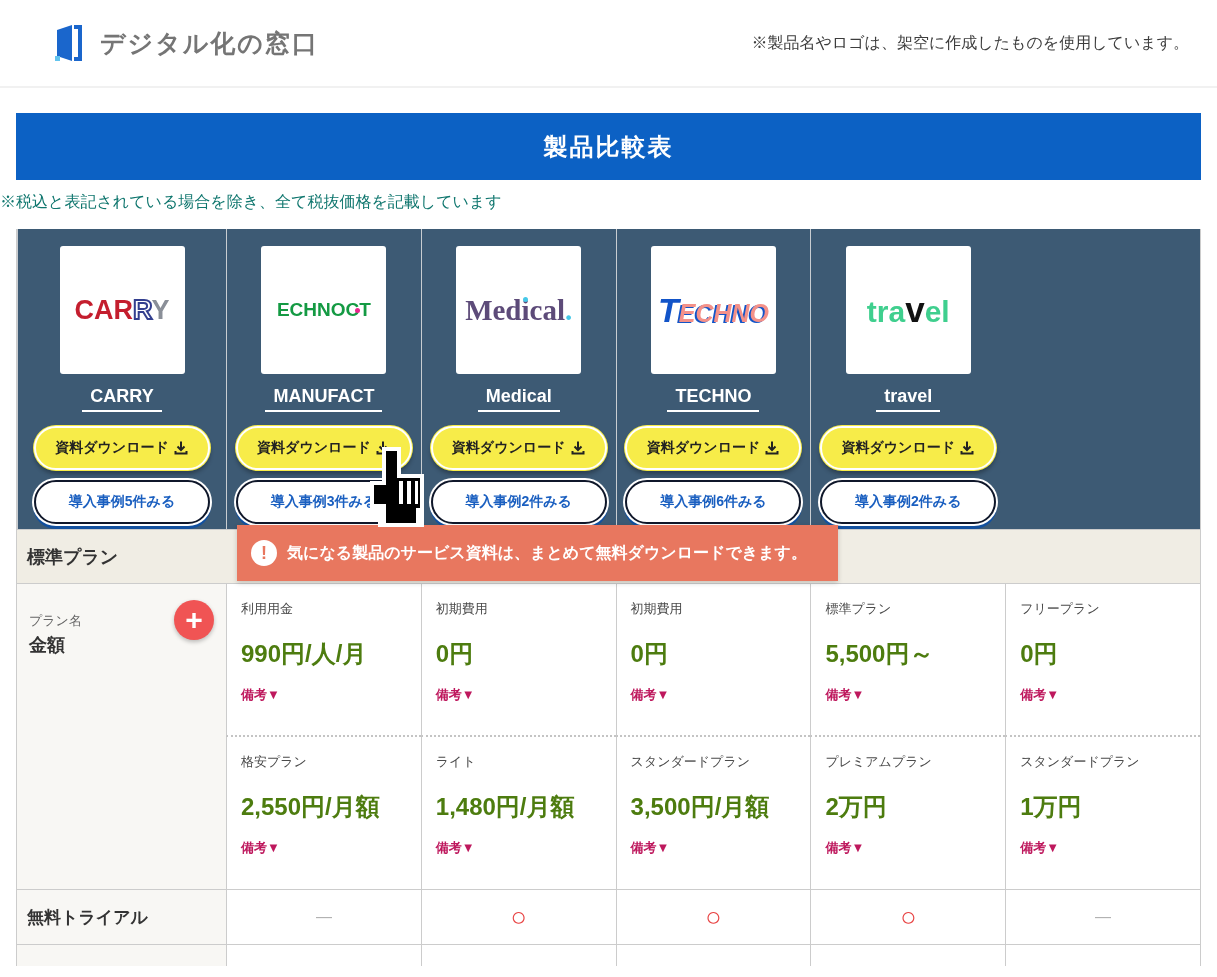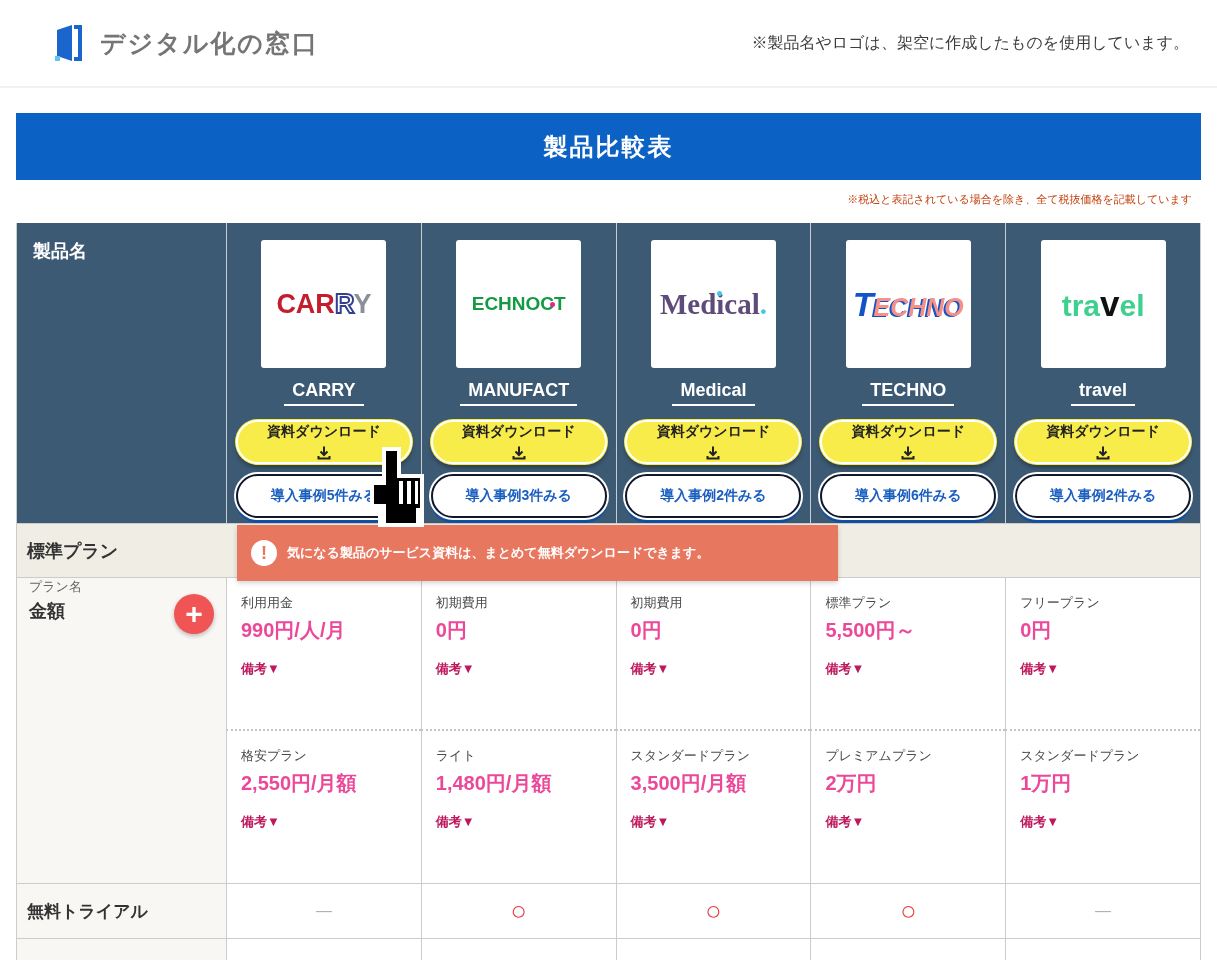--- a/index.html
+++ b/index.html
@@ -12,40 +12,40 @@
     padding:0 28px 0 52px; border-bottom:2px solid #f1f1f1; background:#fff; }
   .brand { display:flex; align-items:center; gap:12px; }
   .brand-text { font-size:25px; font-weight:700; color:#757575; letter-spacing:2px; }
   .site-note { font-size:16px; color:#3d3d3d; }
 
   
   .banner { margin:25px 16px 0; height:67px; background:#0c61c4; display:flex;
     align-items:center; justify-content:center; }
   .banner-title { color:#fff; font-size:24px; font-weight:700; letter-spacing:2px; }
 
-  .tax-note { margin:12px 25px 0 0; text-align:right; font-size:11px; color:#c2410c; }
+  .tax-note { margin:12px 25px 0 0; text-align:left; font-size:16px; color:#0f766e; }
 
   
   .cmp-table { margin:16px 16px 0; border-left:1px solid #ccc; border-right:1px solid #ccc; }
   .grid6 { display:grid; grid-template-columns:209px repeat(5, 1fr); }
 
   
   .thead { background:#3d5a74; height:300px; }
   .th-products { font-size:18px; font-weight:700; color:#fff; padding:16px 0 0 16px; }
   .prod-cell { border-left:1px solid #c9cdd1; display:flex; flex-direction:column;
     align-items:center; padding-top:17px; }
   .logo-box { width:125px; height:128px; background:#fff; border-radius:3px;
     display:flex; align-items:center; justify-content:center; }
   .prod-name { color:#fff; font-size:18px; font-weight:700; border-bottom:2px solid #fff;
     padding:0 8px 3px; margin-top:12px; cursor:pointer; }
   .btn-dl { margin-top:14px; width:176px; height:44px; border-radius:24px; background:#f7ec49;
     border:2px solid #fff; box-shadow:0 0 0 1px #f7ec49, 0 4px 4px rgba(0,0,0,.30);
     font-size:14px; font-weight:700; color:#222; display:flex; align-items:center;
     justify-content:center; gap:4px; cursor:pointer;
-    font-family:"Liberation Sans", sans-serif;flex-direction:column; }
+    font-family:"Liberation Sans", sans-serif; }
   .btn-cases { margin-top:10px; width:176px; height:44px; border-radius:24px; background:#fff;
     border:2px solid #0f172a; box-shadow:0 0 0 2px #fff, 0 4px 0 1px #12509f;
     font-size:14px; font-weight:700; color:#1a5fc0; cursor:pointer;
     font-family:"Liberation Sans", sans-serif; }
 
   
   .lg-carry { font-size:27px; font-weight:800; letter-spacing:0; }
   .cr-red { color:#c41e2e; }
   .cr-outline { color:#fff; -webkit-text-stroke:2px #333f8f; text-shadow:0 0 1px #333f8f; }
   .cr-gray { color:#8a8f98; }
@@ -68,31 +68,31 @@
 
   
   .section-bar { height:55px; background:#f0ede4; border-top:1px solid #ccc;
     border-bottom:1px solid #ccc; display:flex; align-items:center; padding-left:10px; }
   .section-label { font-size:18px; font-weight:700; color:#333; }
 
   
   .pricing { display:grid; grid-template-columns:209px repeat(5,1fr);
     grid-template-rows:153px 152px; }
   .plan-label-cell { grid-row:1 / 3; background:#f8f7f4; position:relative;
-    padding:0 0 0 12px; }
+    padding:28px 0 0 12px; }
   .plan-small { font-size:13px; color:#666; }
   .plan-big { font-size:18px; font-weight:700; color:#333; margin-top:3px; }
   .plus-btn { position:absolute; top:16px; right:12px; width:40px; height:40px;
     border-radius:50%; background:#f05454; border:none; color:#fff; font-size:30px;
     font-weight:700; line-height:36px; text-align:center; cursor:pointer;
     box-shadow:0 2px 4px rgba(0,0,0,.25); font-family:"Liberation Sans", sans-serif; }
   .price-cell { border-left:1px solid #ccc; background:#fff; padding:16px 0 0 14px; }
   .row1 { border-bottom:2px dotted #c4c4c4; }
   .plan-name { font-size:13px; color:#4a4a4a; }
-  .price-val { font-size:20px; font-weight:700; color:#ec4899; margin-top:5px; }
+  .price-val { font-size:24px; font-weight:700; color:#4d7c0f; margin-top:20px; }
   .remarks { display:inline-block; margin-top:16px; font-size:13px; font-weight:700;
     color:#be185d; cursor:pointer; }
 
   
   .trial-row { border-top:1px solid #ccc; height:55px; }
   .trial-label-cell { background:#f8f7f4; display:flex; align-items:center;
     padding-left:10px; font-size:17px; font-weight:700; color:#333; }
   .trial-cell { border-left:1px solid #ccc; background:#fff; display:flex;
     align-items:center; justify-content:center; }
   .trial-mark.maru { color:#e84343; font-size:27px; line-height:1; }
@@ -101,21 +101,21 @@
   .stub-label { background:#f8f7f4; }
   .stub-cell { border-left:1px solid #ccc; background:#fff; }
 
   
   .tooltip { position:absolute; left:237px; top:525px; width:601px; height:56px;
     background:#e8775f; display:flex; align-items:center; padding-left:14px; gap:10px;
     box-shadow:0 2px 5px rgba(0,0,0,.18); z-index:5; }
   .alert-circle { width:26px; height:26px; border-radius:50%; background:#fff; color:#e8775f;
     font-size:18px; font-weight:800; display:flex; align-items:center; justify-content:center;
     flex:0 0 26px; }
-  .tooltip-text { color:#fff; font-size:13px; font-weight:700; }
+  .tooltip-text { color:#fff; font-size:16px; font-weight:700; }
 
   
   .cursor { position:absolute; left:366px; top:447px; width:62px; height:84px; z-index:9; }
 </style>
 </head>
 <body>
 
 <div class="page">
 
   <div class="site-header">
@@ -132,21 +132,20 @@
 
   <div class="banner">
     <div class="banner-title">製品比較表</div>
   </div>
 
   <div class="tax-note">※税込と表記されている場合を除き、全て税抜価格を記載しています</div>
 
   <div class="cmp-table">
 
     <div class="thead grid6">
-      <div class="th-products">製品名</div>
 
       <div class="prod-cell">
         <div class="logo-box">
           <span class="lg-carry"><span class="cr-red">CAR</span><span class="cr-outline">R</span><span class="cr-gray">Y</span></span>
         </div>
         <a class="prod-name">CARRY</a>
         <button class="btn-dl">
           <span>資料ダウンロード</span>
           <svg width="16" height="16" viewBox="0 0 16 16" fill="none" stroke="#222" stroke-width="2">
               <path d="M8 1.5v8M4.5 6.5 8 10l3.5-3.5"></path>

